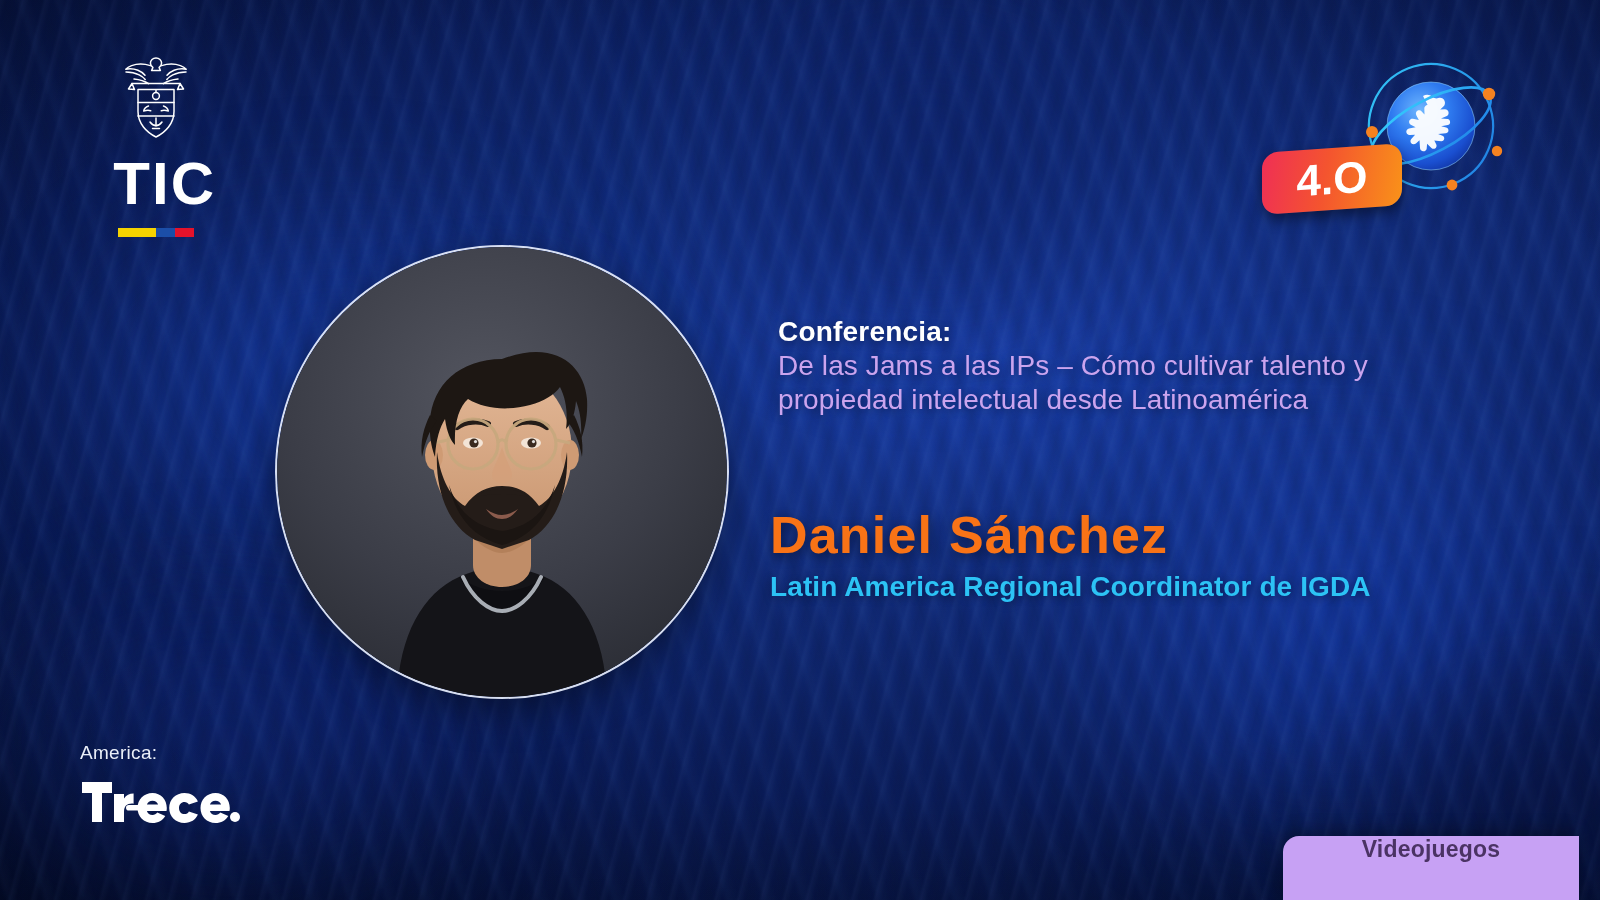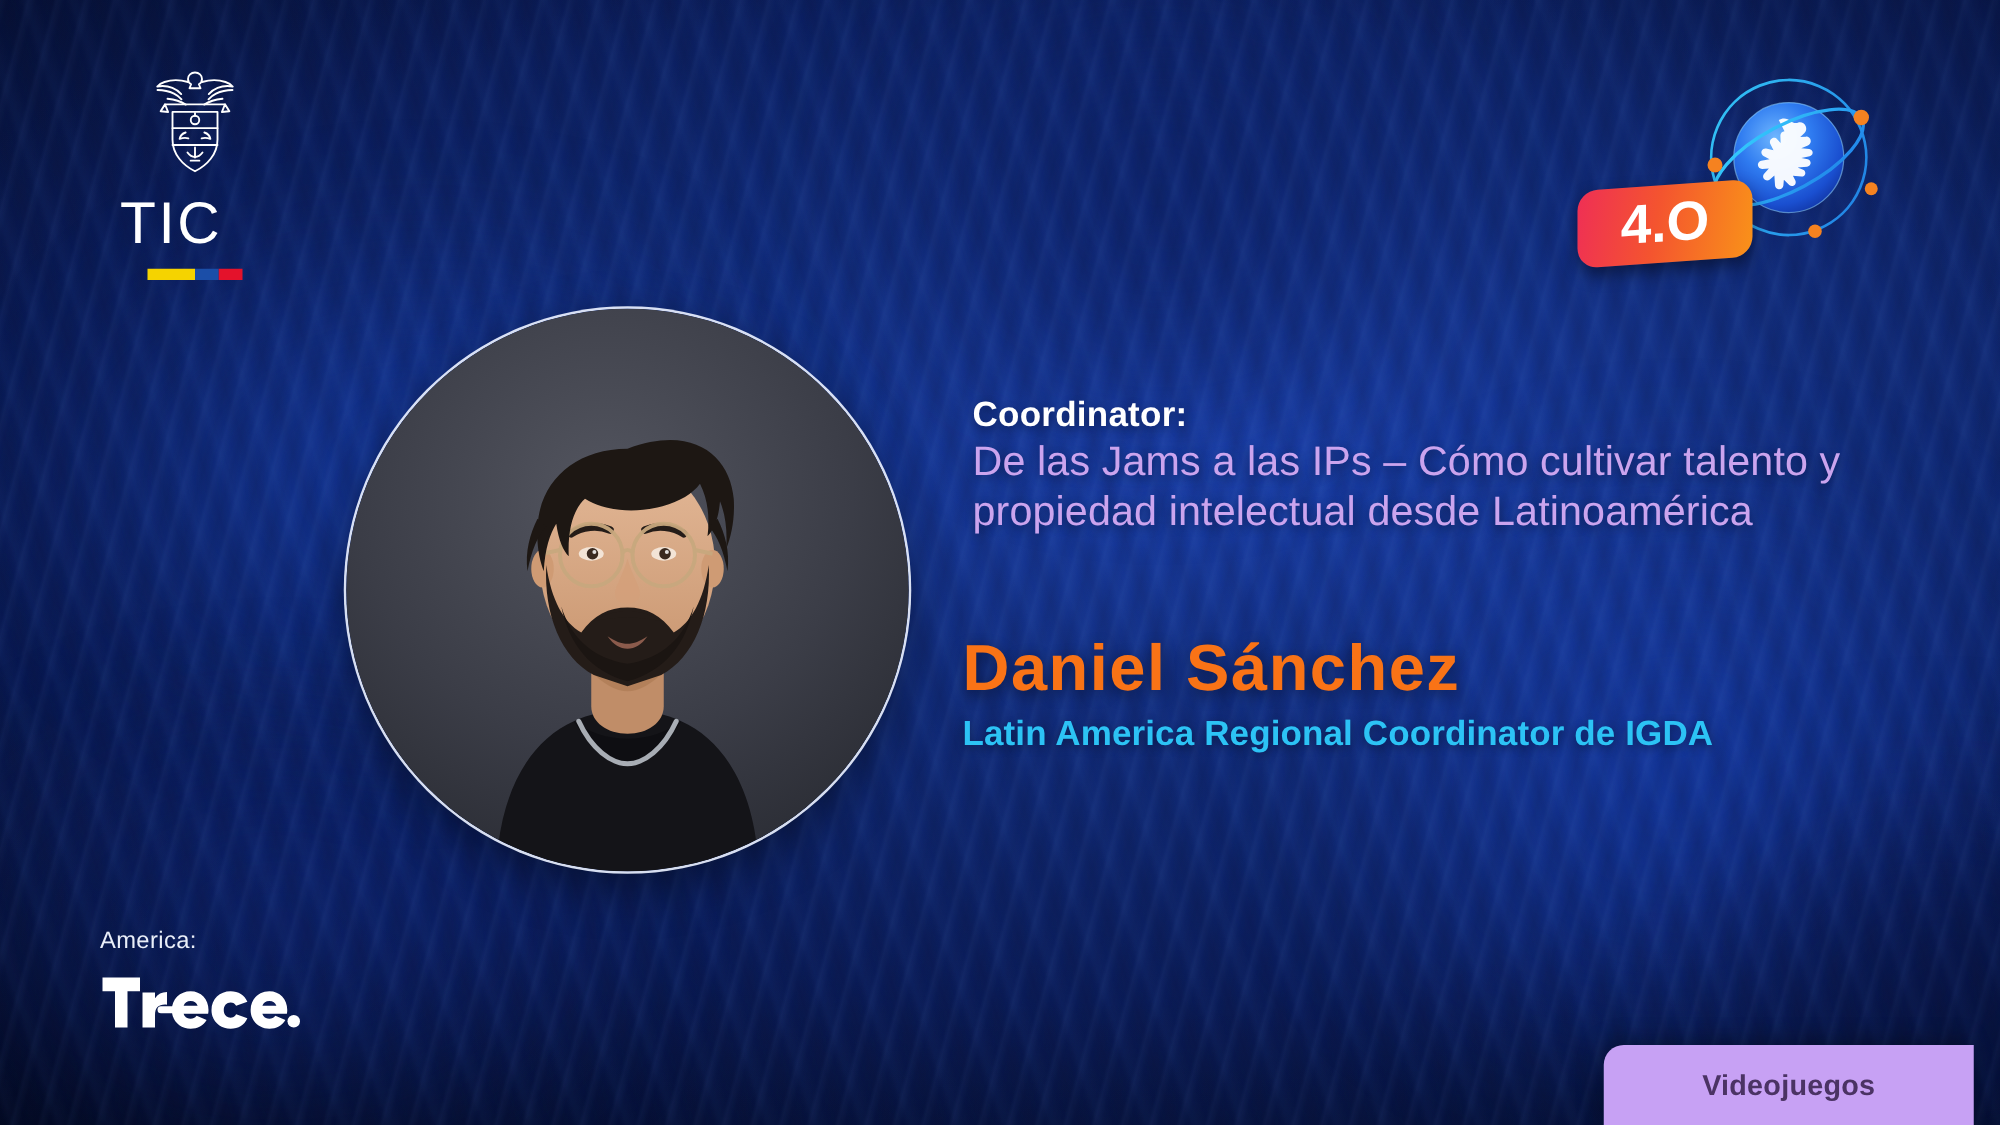--- a/index.html
+++ b/index.html
@@ -48,21 +48,21 @@
        background:radial-gradient(50% 50% at 50% 50%, rgba(18,46,140,.55), rgba(6,14,50,0) 72%);}
   .rb5{left:76%;top:58%;width:42%;height:60%;
        background:radial-gradient(50% 50% at 50% 50%, rgba(10,24,80,.8), rgba(4,10,40,0) 72%);}
   .bg-vig{position:absolute;inset:0;
     background:radial-gradient(130% 110% at 50% 45%, rgba(0,0,0,0) 40%, rgba(0,0,0,.42) 84%, rgba(0,0,0,.62) 100%);}
 
   
   #tic-logo{position:absolute;left:96px;top:52px;width:120px;}
   #tic-logo .crest{display:block;margin:0 auto;}
   #tic-logo .tic-word{
-    text-align:left;color:#ffffff;font-size:47px;font-weight:400;
+    text-align:right;color:#ffffff;font-size:60px;font-weight:700;
     letter-spacing:2px;line-height:1;margin-top:6px;
     font-family:"Liberation Sans",sans-serif;}
   #tic-logo .flagbar{display:flex;width:76px;height:9px;margin:14px auto 0;}
   .flagbar .f-y{flex:2;background:#f5d300;}
   .flagbar .f-b{flex:1;background:#1b4ea8;}
   .flagbar .f-r{flex:1;background:#e4122b;}
 
   
   #col40-logo{position:absolute;left:1206px;top:52px;width:300px;height:180px;}
   #col40-logo .col-word{
@@ -86,40 +86,40 @@
   #portrait{position:absolute;left:277px;top:247px;width:450px;height:450px;
             border-radius:50%;overflow:hidden;
             box-shadow:0 0 0 2px rgba(233,240,255,.92), 0 12px 40px rgba(0,0,0,.45);}
   #portrait .photo{position:absolute;inset:0;border-radius:50%;overflow:hidden;
             background:radial-gradient(80% 70% at 48% 35%, #4a4c57 0%, #3a3c46 45%, #2b2d36 78%, #212329 100%);}
 
   
   #talk-block{position:absolute;left:778px;top:316px;width:700px;}
   #talk-label{color:#ffffff;font-size:28px;font-weight:700;line-height:1.15;
               letter-spacing:.2px;text-shadow:0 2px 8px rgba(0,0,0,.35);}
-  #talk-title{color:#cba4ee;font-size:33px;font-weight:400;line-height:1.22;
+  #talk-title{color:#cba4ee;font-size:28px;font-weight:400;line-height:1.22;
               letter-spacing:.1px;margin-top:1px;
               text-shadow:0 2px 8px rgba(0,0,0,.35);}
 
   #speaker-block{position:absolute;left:770px;top:508px;width:720px;}
   #speaker-name{color:#f97316;font-size:52px;font-weight:700;line-height:1.05;
                 letter-spacing:1.2px;text-shadow:0 3px 12px rgba(0,0,0,.45);}
   #speaker-role{color:#2cc3f5;font-size:28px;font-weight:700;line-height:1.14;
                 letter-spacing:.1px;margin-top:8px;
                 text-shadow:0 2px 8px rgba(0,0,0,.4);}
 
   
   #ally{position:absolute;left:80px;top:742px;width:250px;}
   #ally-label{color:#e9eef8;font-size:19px;font-weight:400;letter-spacing:.3px;}
   #ally-logo{margin-top:12px;}
 
   
   #category-badge{position:absolute;left:1283px;top:836px;width:296px;height:64px;
     background:#c7a1f4;border-top-left-radius:16px;
-    display:flex;align-items:center;justify-content:center;
+    display:flex;align-items:flex-start;justify-content:center;
     box-shadow:-4px -4px 18px rgba(0,0,0,.28);}
   #category-badge span{color:#4b3364;font-size:23px;font-weight:700;letter-spacing:.2px;
     font-family:"Liberation Sans",sans-serif;}
 </style>
 </head>
 <body>
 
 <div id="stage">
 
   <div class="bg-base"></div>
@@ -272,21 +272,21 @@
 
           <path d="M225 112c-42 0-70 26-72 62-1 16 2 28 5 36 1-18 5-30 10-38 2 14 6 22 10 26-1-22 4-38 13-46 16 10 40 12 62 6 14-4 24-10 30-18 6 12 8 26 6 42 6-6 9-16 10-28 4 10 6 22 5 38 4-10 7-24 6-40-3-34-32-60-85-40z" fill="#1d1713"></path>
           <path d="M153 168c-6 12-10 26-8 42 3-16 8-28 15-36z" fill="#1d1713"></path>
           <path d="M297 168c6 12 10 26 8 42-3-16-8-28-15-36z" fill="#1d1713"></path>
         </g>
       </svg>
     </div>
   </div>
 
   <div id="talk-block">
-    <div id="talk-label">Coordinator:</div>
+    <div id="talk-label">Conferencia:</div>
     <div id="talk-title">De las Jams a las IPs – Cómo cultivar talento y propiedad intelectual desde Latinoamérica</div>
   </div>
 
   <div id="speaker-block">
     <div id="speaker-name">Daniel Sánchez</div>
     <div id="speaker-role">Latin America Regional Coordinator de IGDA</div>
   </div>
 
   <div id="ally">
     <div id="ally-label">America:</div>

